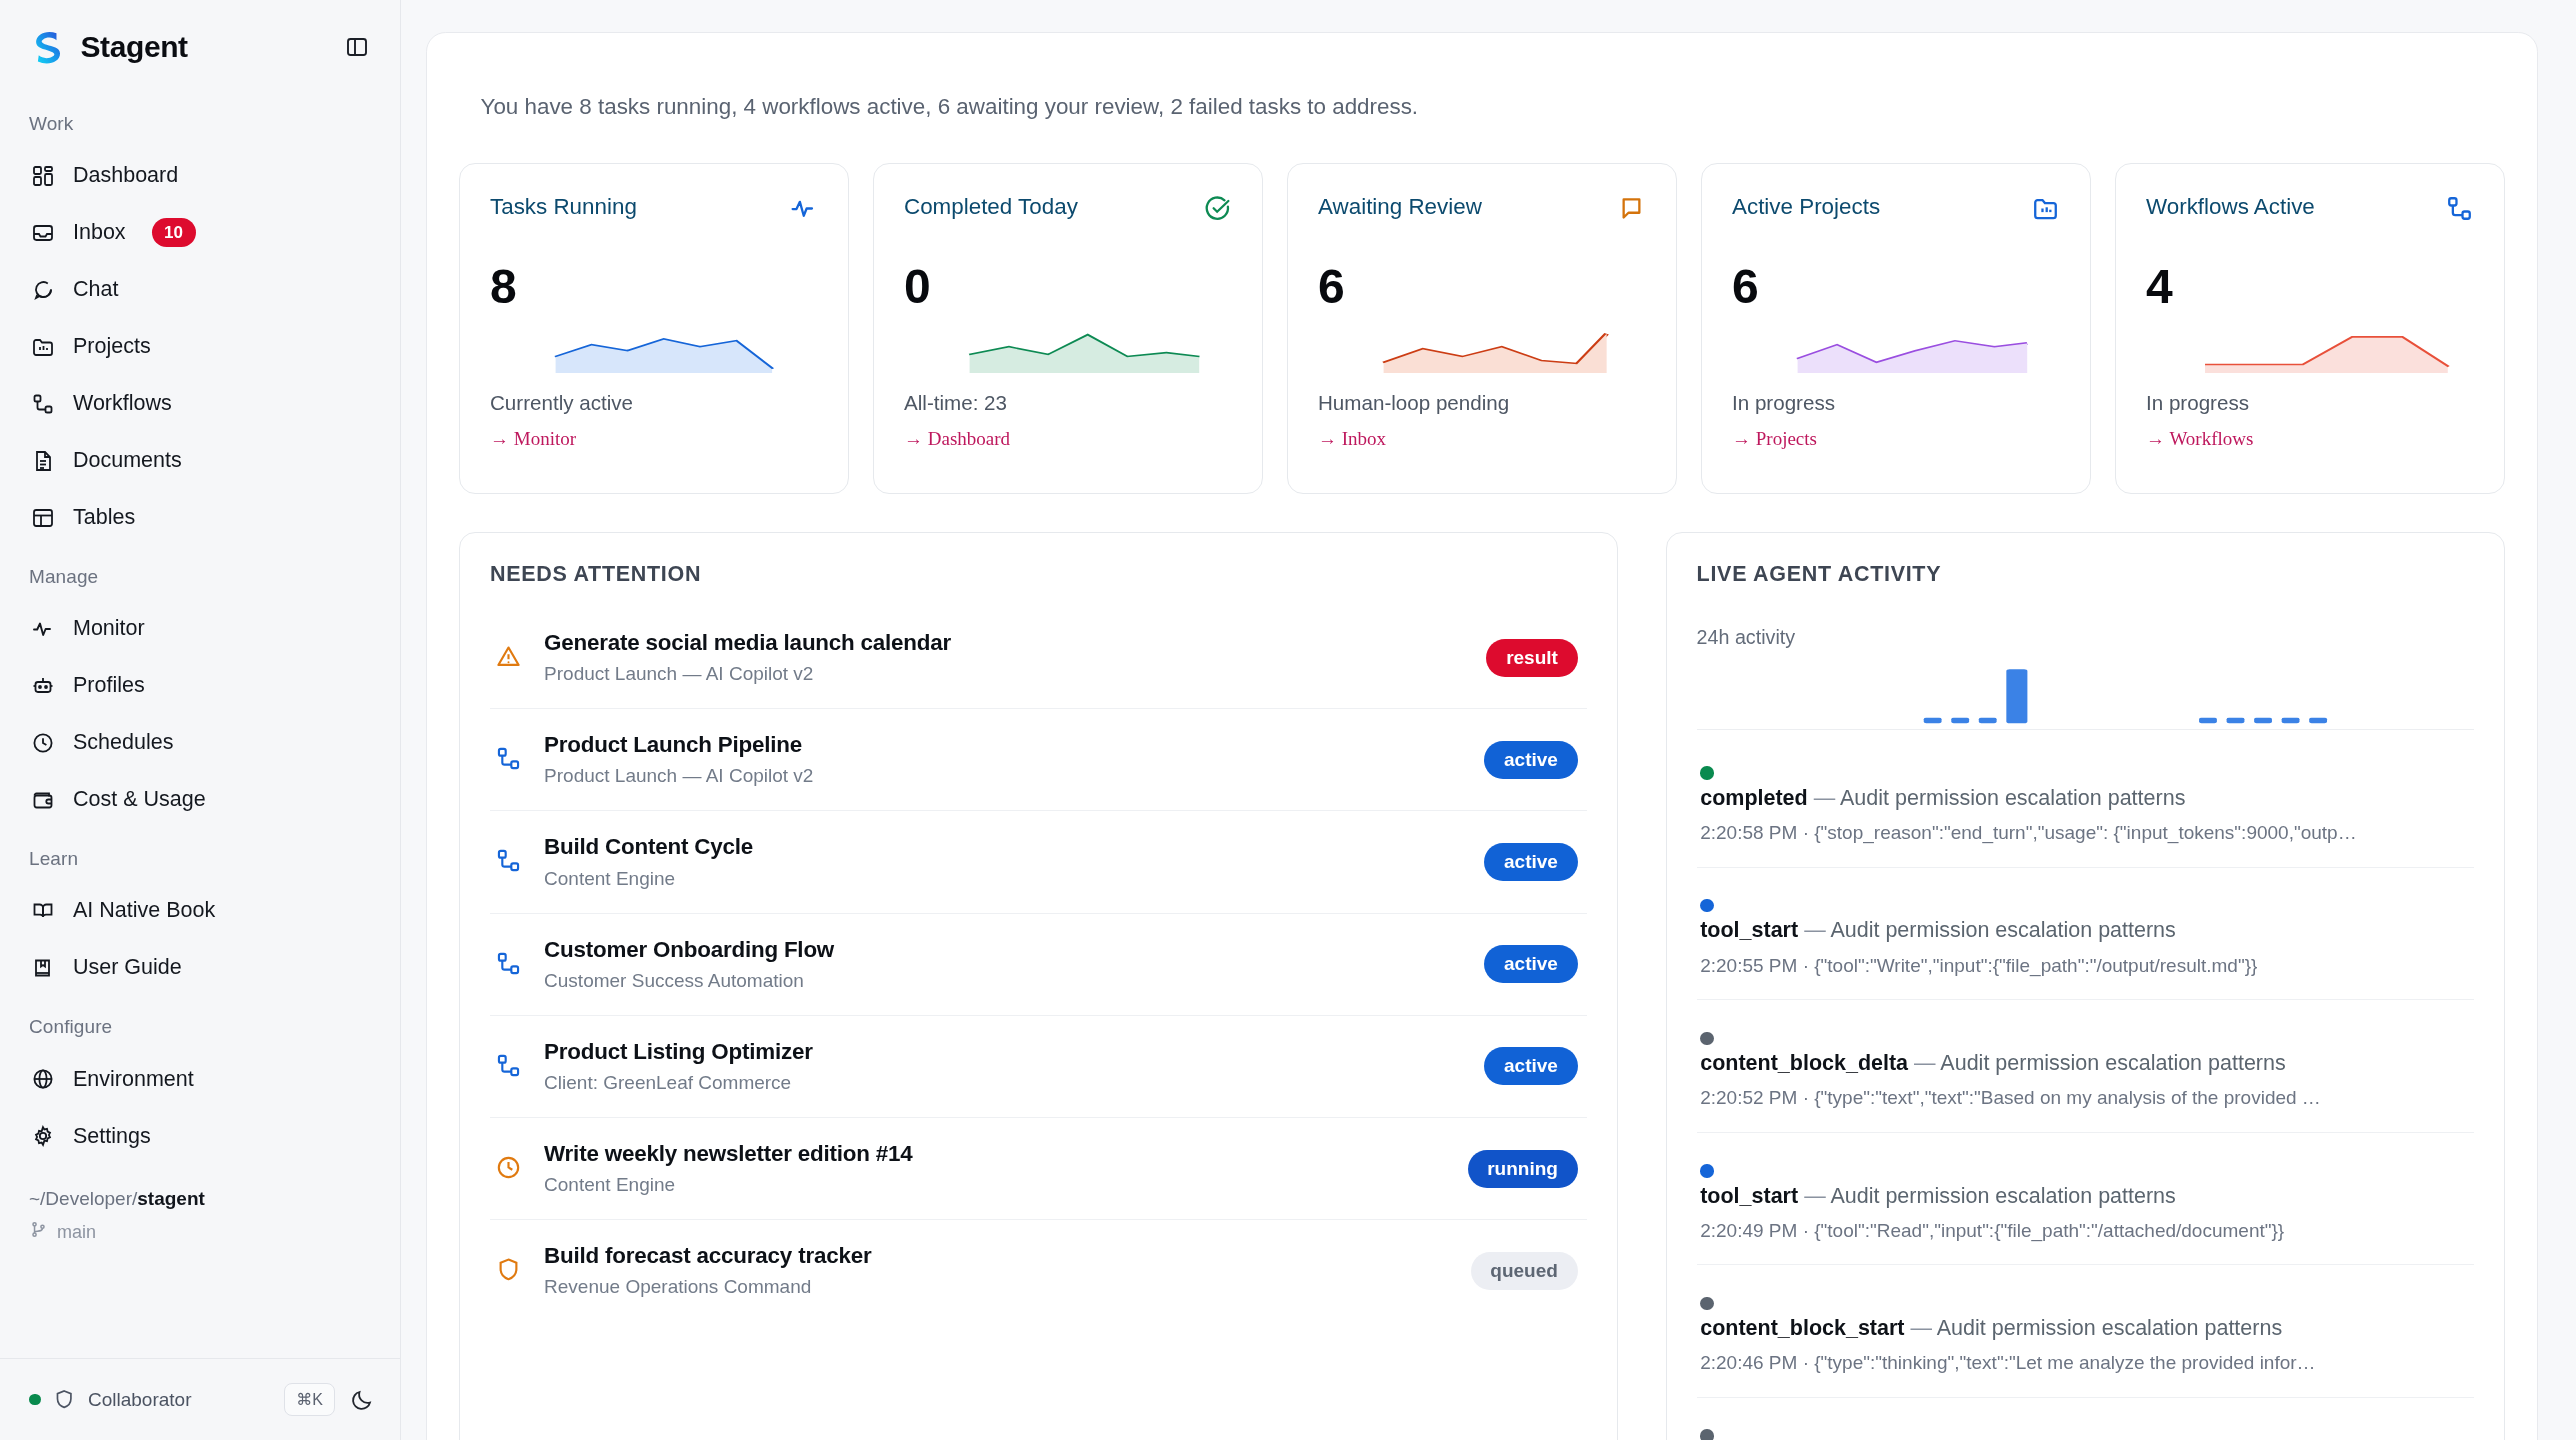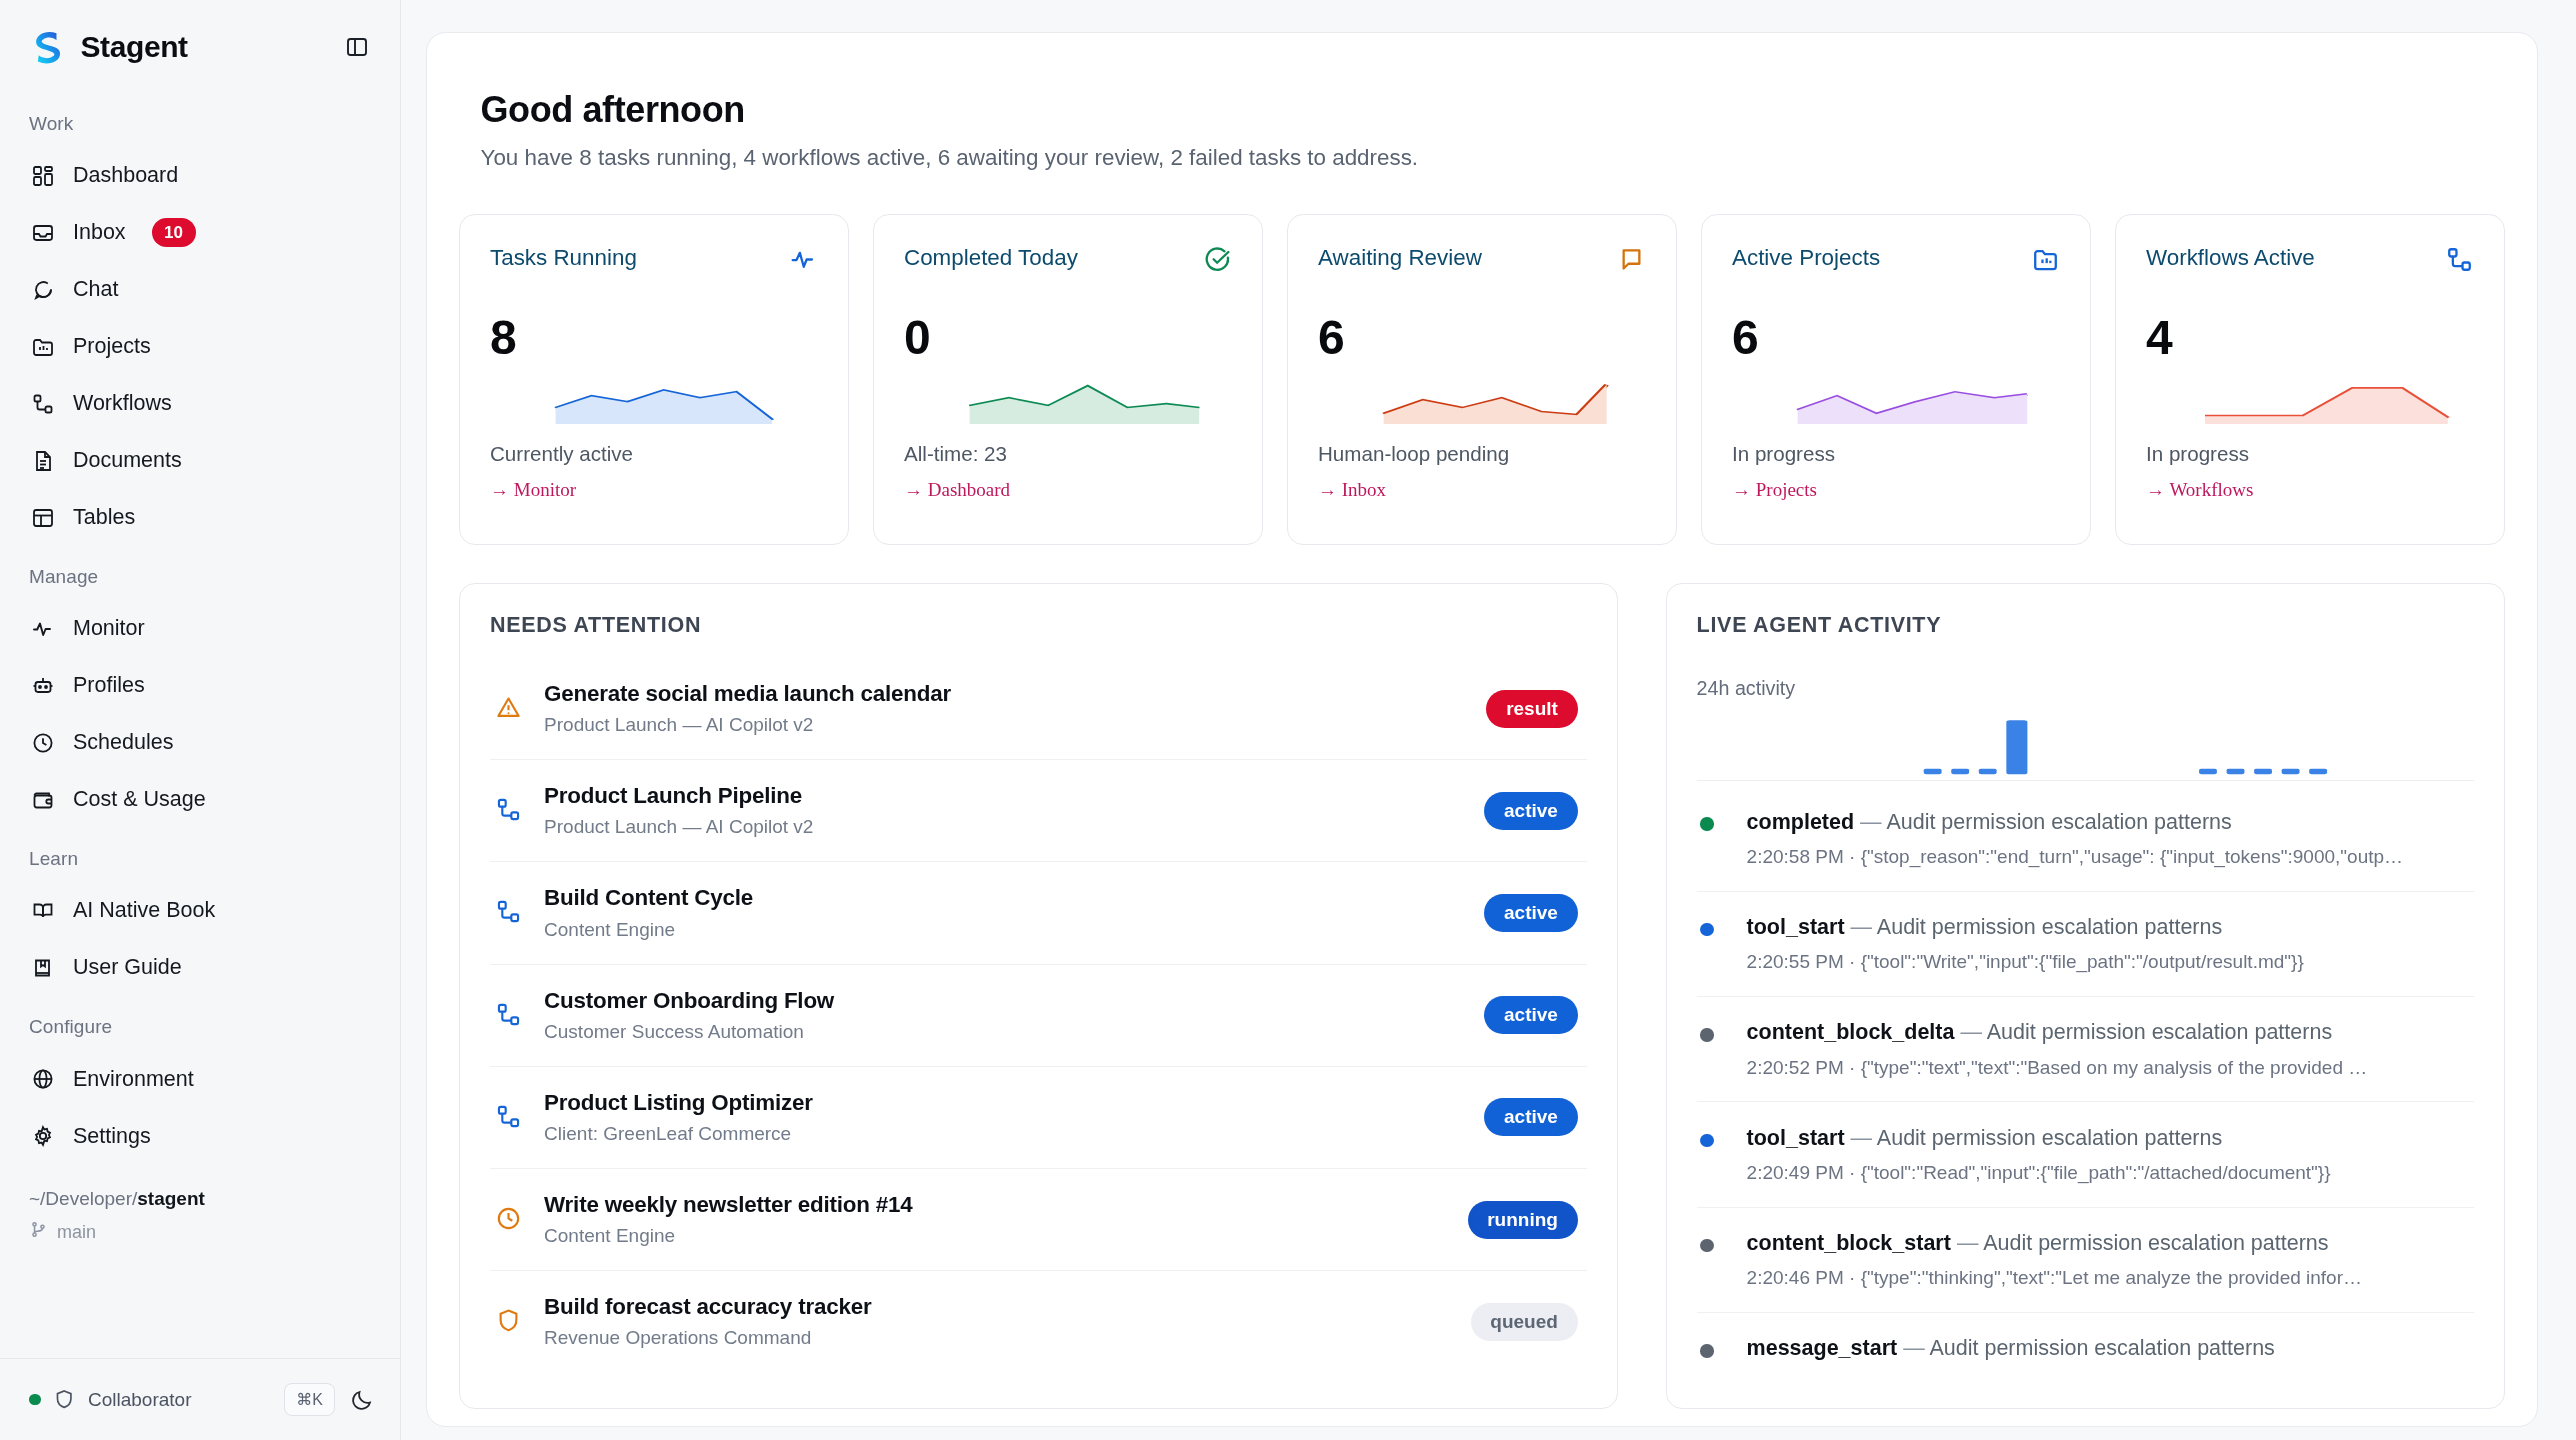--- a/index.html
+++ b/index.html
@@ -155,21 +155,21 @@
   .pill-failed { background: #dd0b2e; }
   .pill-active { background: #1162d6; }
   .pill-running { background: #1154c9; }
   .pill-queued { background: #eceef3; color: #5d6personally; color: #5d6personal; color:#5d6673; }
 
   .act-caption { font-size: 19.7px; color: #636c7a; margin-top: 39px; }
   .act-chart { height: 68px; margin-top: 12.5px; border-bottom: 0.9px solid #eceef1; }
   .act-chart svg { display: block; width: 100%; height: 63px; }
 
   .log-list { margin-top: 5.4px; }
-  .log-row { padding: 21.5px 3.6px 19.7px 3.6px; border-bottom: 0.9px solid #eef0f3; display: flex; gap: 33px; }
+  .log-row { padding: 21.5px 3.6px 19.7px 3.6px; border-bottom: 0.9px solid #eef0f3; display: flex; gap: 4px; flex-direction: column; }
   .log-row:last-child { border-bottom: none; }
   .log-dot { width: 13.4px; height: 13.4px; border-radius: 50%; margin-top: 9.8px; flex: 0 0 13.4px; }
   .log-body { flex: 1; min-width: 0; }
   .log-head { font-size: 21.5px; line-height: 1.35; }
   .log-ev { font-weight: 700; color: #0e1218; }
   .log-dash { color: #8b93a0; }
   .log-task { color: #5c6personally; color: #5c6personal; color: #5a6personally; color: #5b6personal; color: #5b6personallyx; color: #5b656f; }
   .log-detail { font-size: 19px; color: #6c custom; color: #6c7483; margin-top: 7.2px; line-height: 1.42; word-break: break-word; }
 </style>
 </head>
@@ -388,21 +388,20 @@
           <svg width="24" height="24" viewBox="0 0 24 24" fill="none" stroke="currentColor" stroke-width="1.8">
             <path d="M20 14.5A8.4 8.4 0 0 1 9.5 4 8.6 8.6 0 1 0 20 14.5z"></path>
           </svg>
         </span>
     </div>
   </aside>
 
   <main class="main">
     <div class="surface">
 
-      <div class="greet-title">Good afternoon</div>
       <div class="greet-sub">You have 8 tasks running, 4 workflows active, 6 awaiting your review, 2 failed tasks to address.</div>
 
       <div class="stats">
 
         <div class="stat-card">
           <div class="stat-top">
             <span class="stat-title">Tasks Running</span>
             <span class="stat-ico"><svg width="29" height="29" viewBox="0 0 24 24" fill="none" stroke="#1565d8" stroke-width="1.9" stroke-linecap="round" stroke-linejoin="round">
                   <path d="M3 12.5h3.2L9 6.5l3.2 11.5 2.4-6h4.4"></path>
                 </svg></span>

